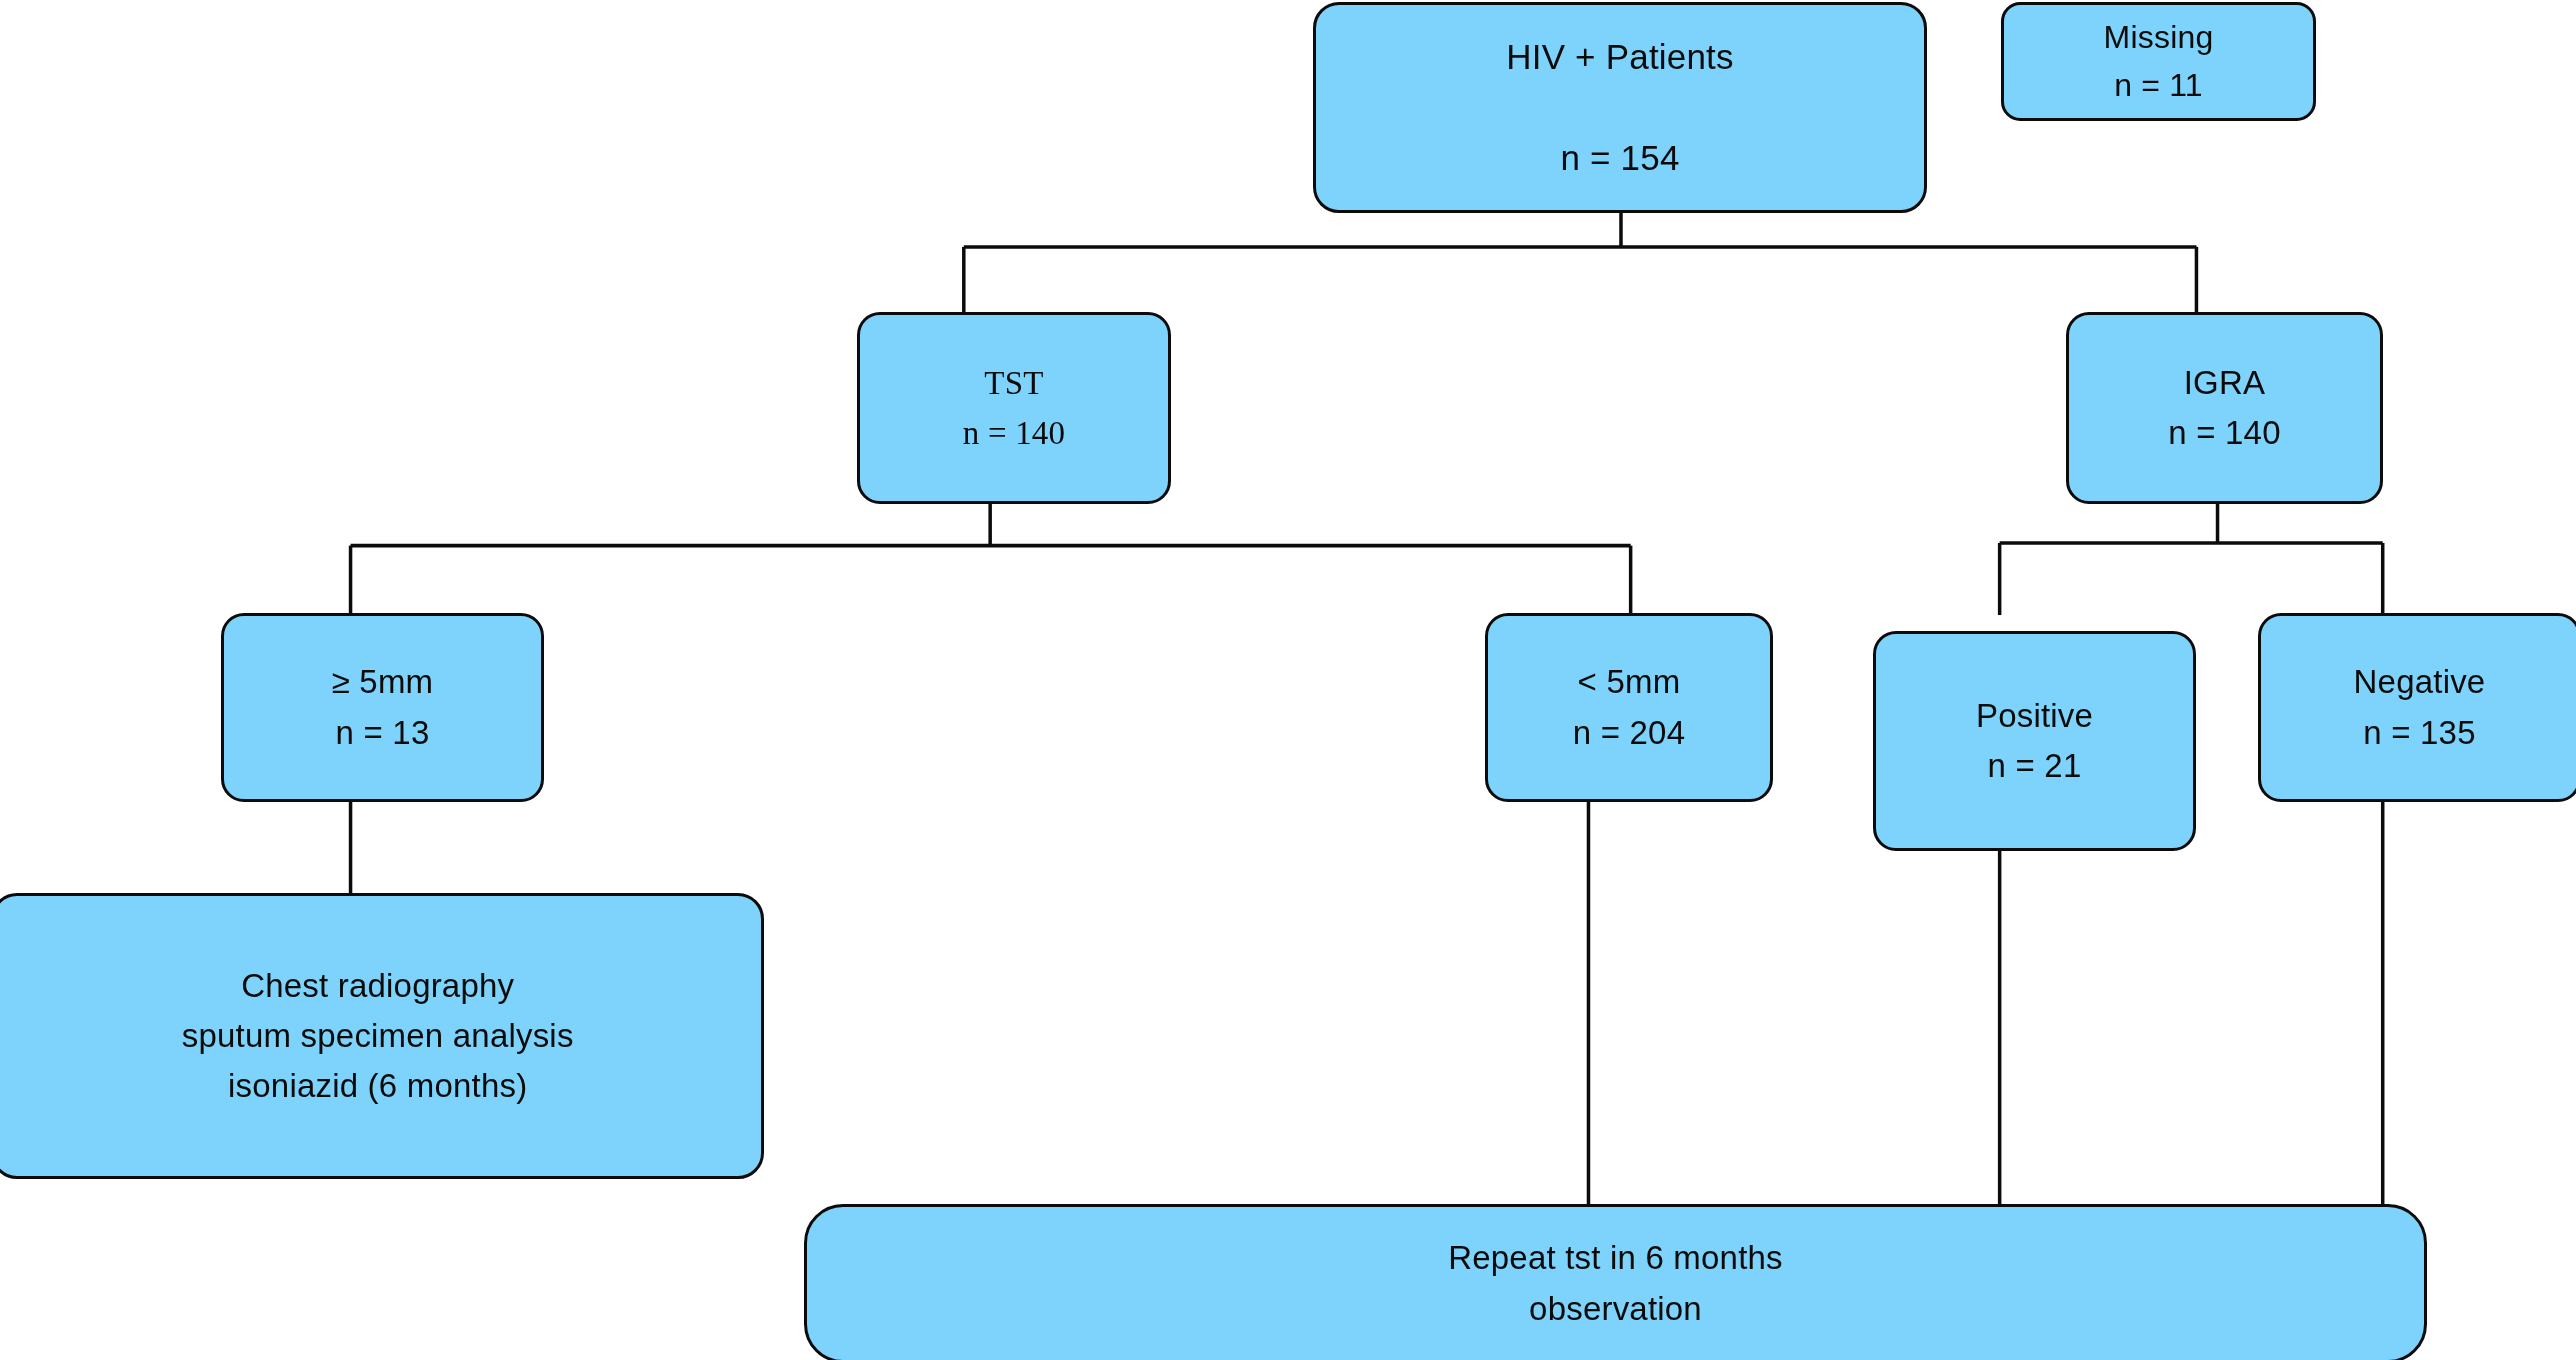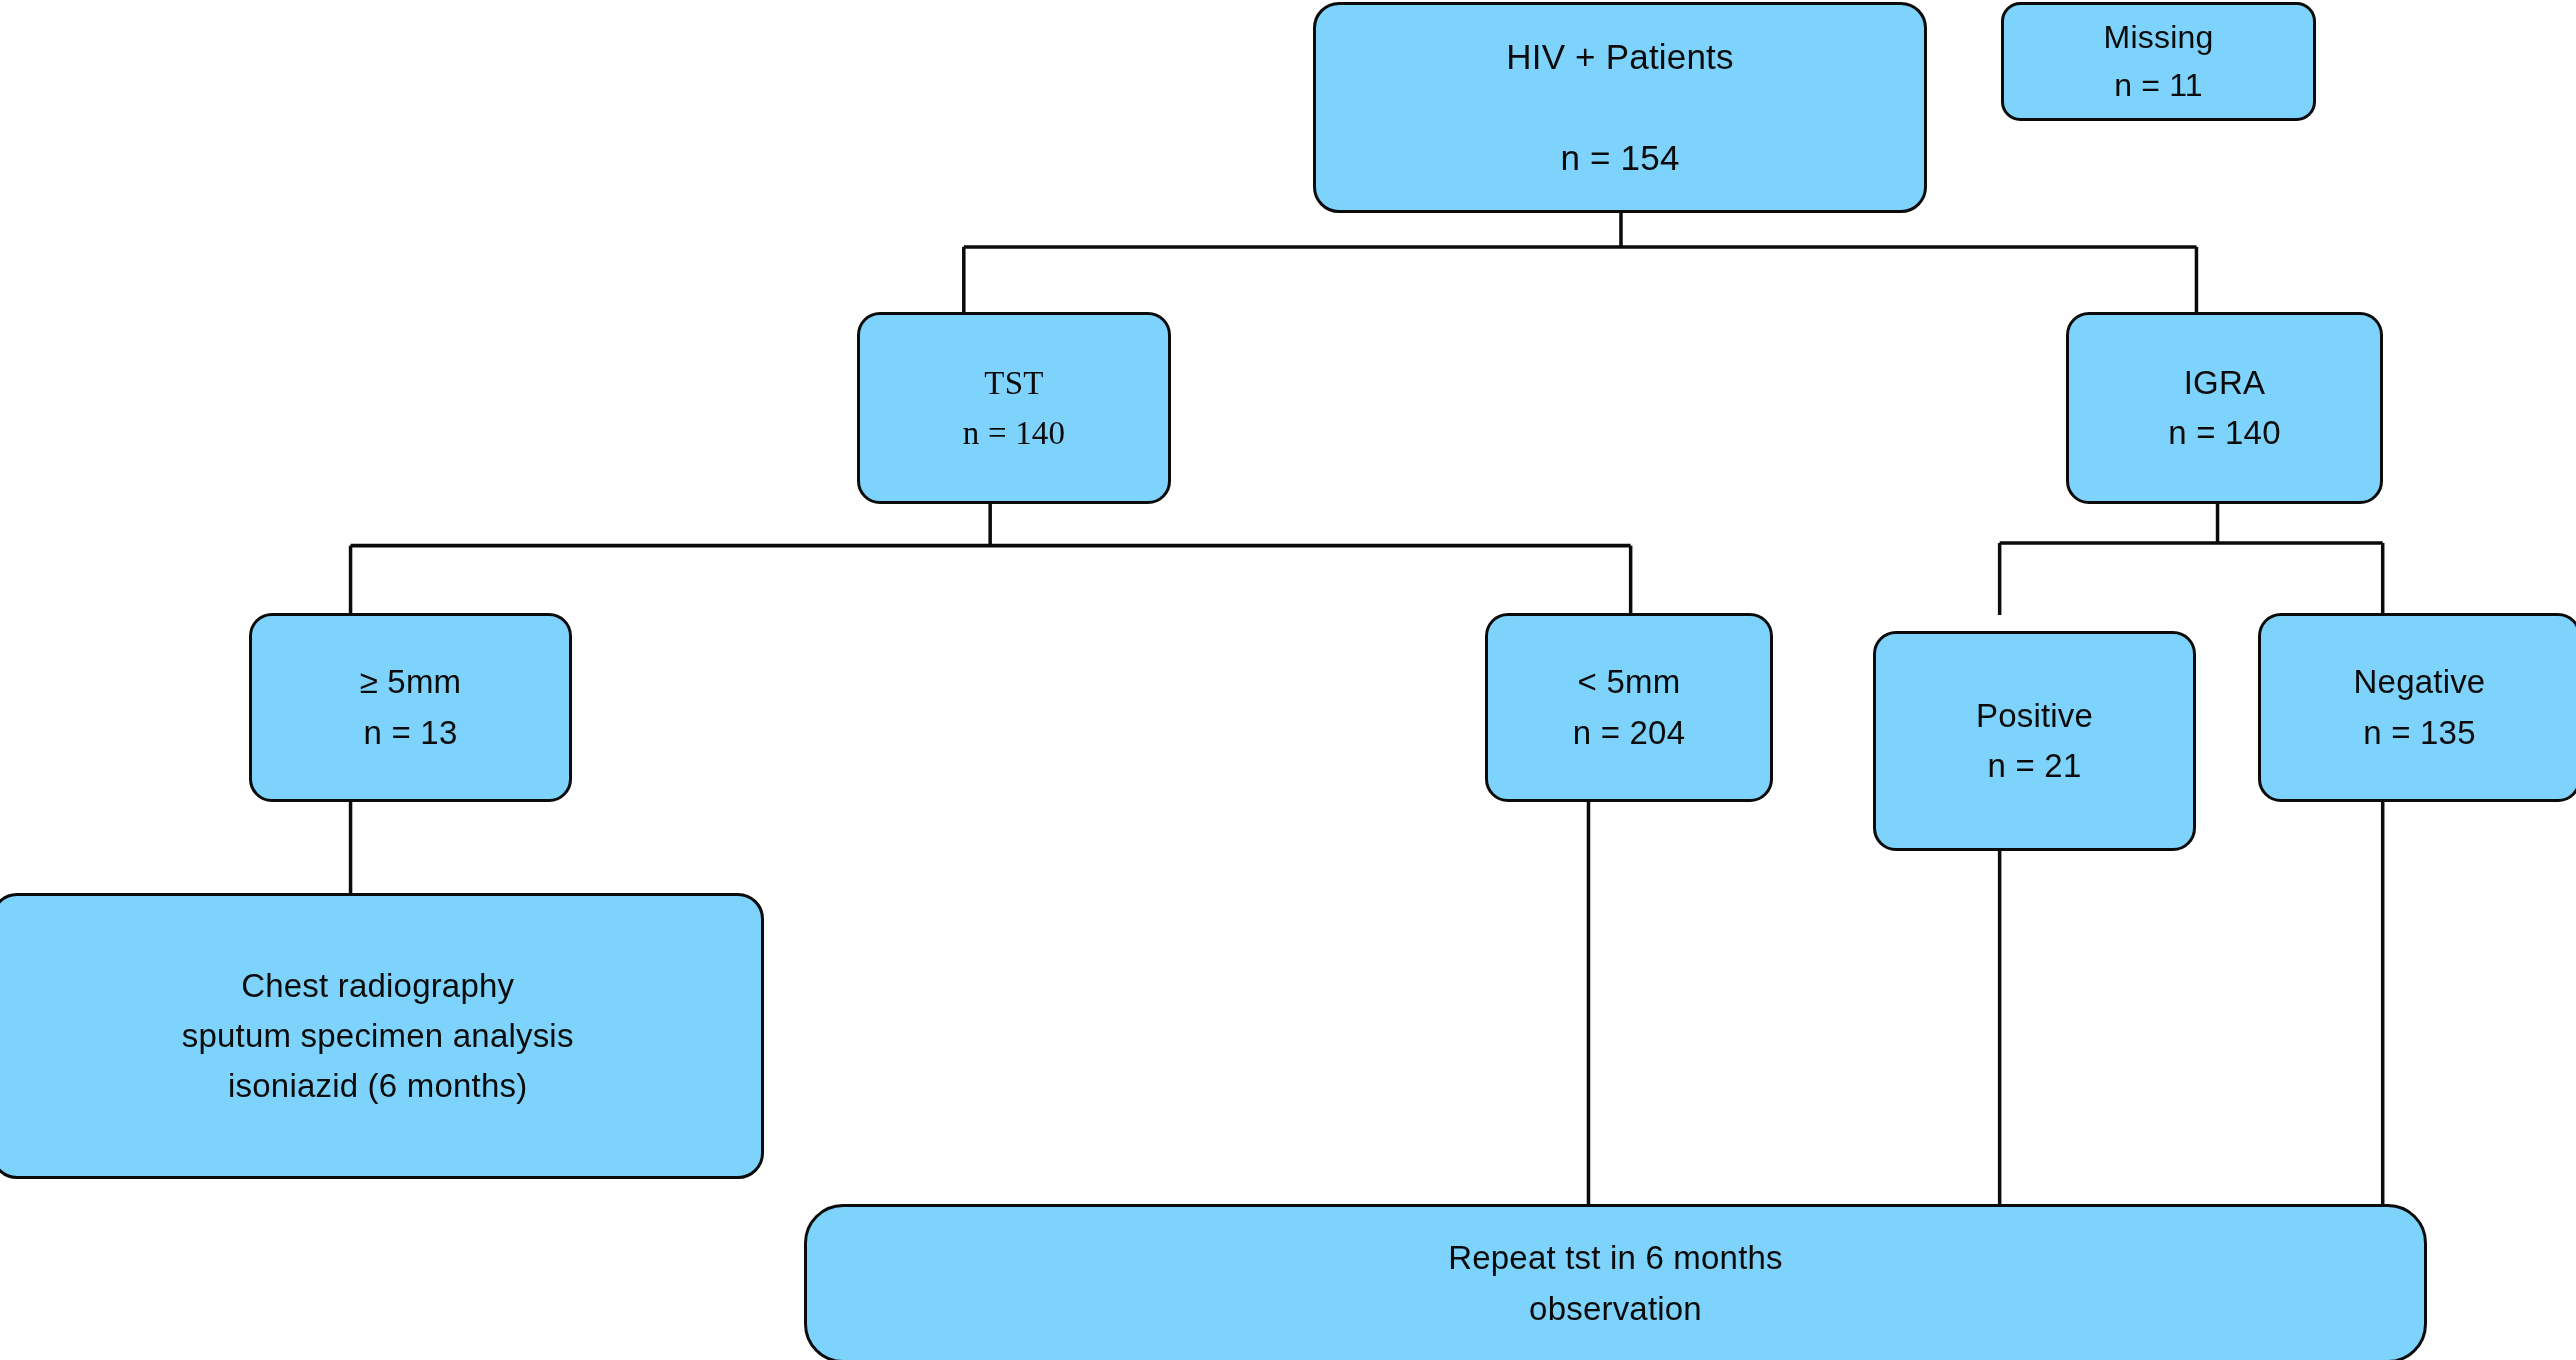--- a/index.html
+++ b/index.html
@@ -90,21 +90,21 @@
   <div class="node" style="left:857px; top:312px; width:314px; height:192px;font-family:Liberation Serif, serif;">
     <span class="line">TST</span>
     <span class="line">n = 140</span>
   </div>
 
   <div class="node" style="left:2066px; top:312px; width:317px; height:192px;">
     <span class="line">IGRA</span>
     <span class="line">n = 140</span>
   </div>
 
-  <div class="node" style="left:221px; top:613px; width:323px; height:189px;margin-left:28px;">
+  <div class="node" style="left:221px; top:613px; width:323px; height:189px;">
     <span class="line">≥ 5mm</span>
     <span class="line">n = 13</span>
   </div>
 
   <div class="node" style="left:1485px; top:613px; width:288px; height:189px;">
     <span class="line">&lt; 5mm</span>
     <span class="line">n = 204</span>
   </div>
 
   <div class="node" style="left:1873px; top:631px; width:323px; height:220px;">

